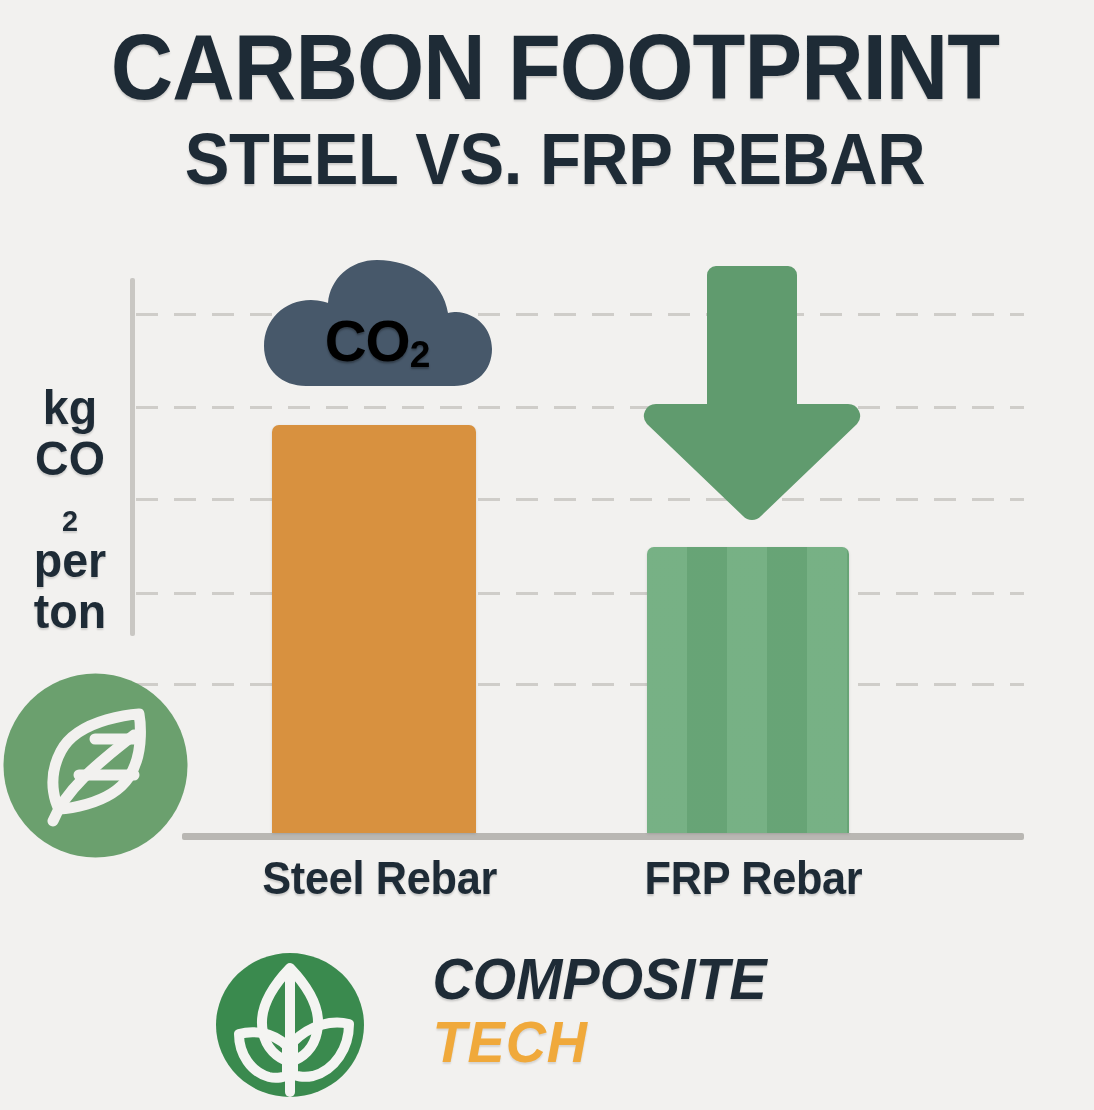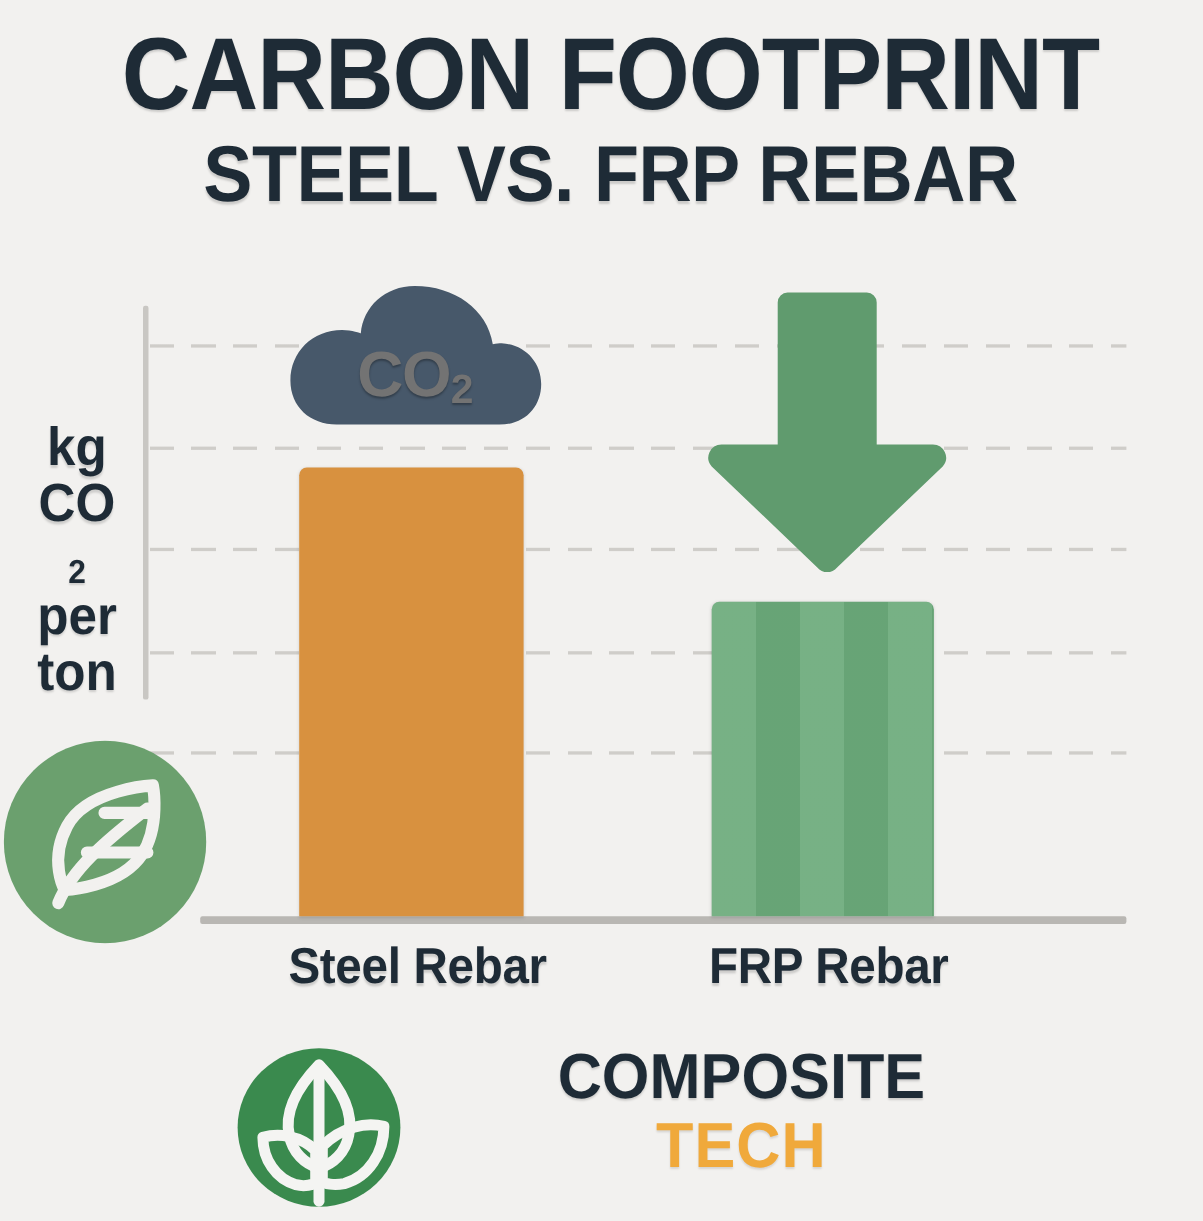--- a/index.html
+++ b/index.html
@@ -150,21 +150,21 @@
     top: 252px;
     width: 238px;
     height: 140px;
   }
   .cloud-text {
     position: absolute;
     left: 0;
     top: 55px;
     width: 238px;
     text-align: center;
-    color: #737373;
+    color: #000000;
     font-size: 58px;
     font-weight: 700;
     letter-spacing: -1px;
     text-shadow: 0 2px 2px rgba(0,0,0,0.30);
     pointer-events: none;
   }
   .cloud-text sub {
     font-size: 0.64em;
     vertical-align: baseline;
     position: relative;
@@ -214,24 +214,24 @@
   }
   .brand-logo {
     position: absolute;
     left: 0;
     top: 4px;
     width: 150px;
     height: 146px;
   }
   .brand-text {
     position: absolute;
-    left: 219px;
+    left: 208px;
     top: 0px;
     width: 480px;
-    text-align: center;
+    font-style: italic;
   }
   .brand-line1 {
     font-size: 58px;
     font-weight: 700;
     letter-spacing: 0px;
     color: #1e2b36;
     line-height: 1.08;
     transform: scaleX(0.96);
     text-shadow: 0 2px 2px rgba(0,0,0,0.16);
   }

